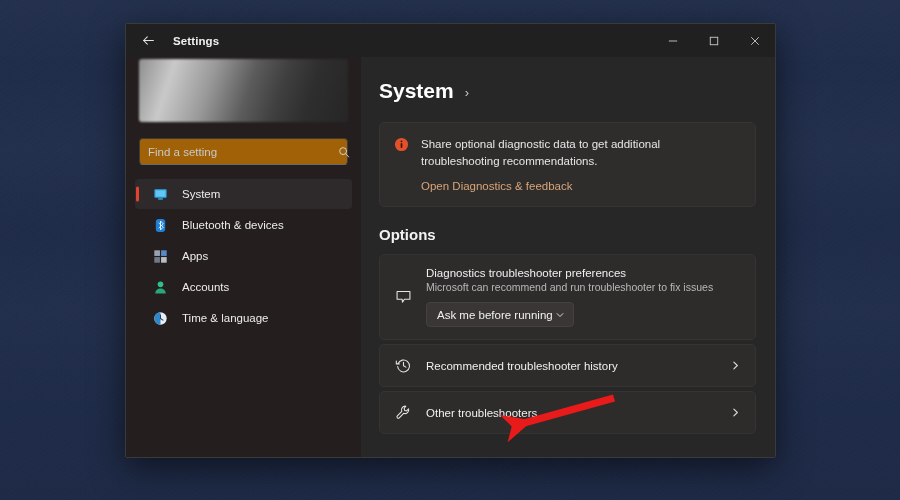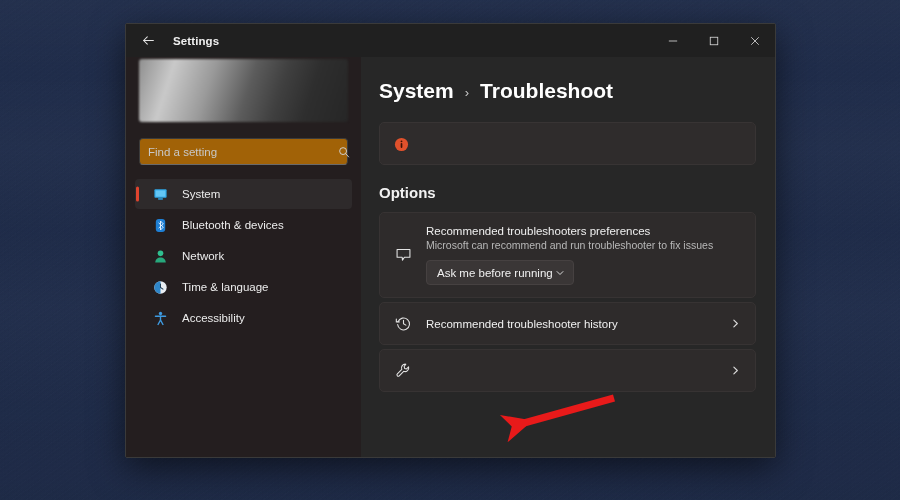--- a/index.html
+++ b/index.html
@@ -400,84 +400,89 @@
               <svg viewBox="0 0 16 16">
                   <rect x="3" y="1" width="10" height="14" rx="3.2" fill="#1e7fd4"></rect>
                   <path d="M8 3.2v9.6l3-3.1-5-4.5M8 3.2 11 6.3 6 10.8" stroke="#eaf4ff" stroke-width="1" fill="none" stroke-linejoin="round"></path>
                 </svg>
             </span>
             <span class="nav-label">Bluetooth &amp; devices</span>
           </div>
 
 
 
+          <div class="nav-item">
+            <span class="nav-icon">
+              <svg viewBox="0 0 16 16">
+                  <rect x="1.4" y="1.4" width="6" height="6" fill="#9aa3ad"></rect>
+                  <rect x="8.6" y="1.4" width="6" height="6" fill="#5b89c4"></rect>
+                  <rect x="1.4" y="8.6" width="6" height="6" fill="#6f7b87"></rect>
+                  <rect x="8.6" y="8.6" width="6" height="6" fill="#b6bec6"></rect>
+                </svg>
+            </span>
+            <span class="nav-label">Apps</span>
+          </div>
 
           <div class="nav-item">
             <span class="nav-icon">
               <svg viewBox="0 0 16 16">
                   <circle cx="8" cy="4.6" r="3" fill="#2fbf8f"></circle>
                   <path d="M2.4 14.4c0-3.1 2.5-5.3 5.6-5.3s5.6 2.2 5.6 5.3z" fill="#27a87c"></path>
                 </svg>
             </span>
-            <span class="nav-label">Network</span>
+            <span class="nav-label">Accounts</span>
           </div>
 
           <div class="nav-item">
             <span class="nav-icon">
               <svg viewBox="0 0 16 16">
                   <circle cx="8" cy="8" r="6.6" fill="#e9eef3"></circle>
                   <path d="M8 1.4a6.6 6.6 0 0 0 0 13.2z" fill="#2f86c8"></path>
                   <path d="M8 4.2V8l2.6 1.7" stroke="#1d3d57" stroke-width="1.1" fill="none" stroke-linecap="round"></path>
                 </svg>
             </span>
             <span class="nav-label">Time &amp; language</span>
           </div>
 
 
-          <div class="nav-item">
-            <span class="nav-icon">
-              <svg viewBox="0 0 16 16">
-                  <circle cx="8" cy="2.6" r="1.8" fill="#3e9ae0"></circle>
-                  <path d="M2.6 5.6h10.8M8 5.2v5M8 9.6l-2.6 4.8M8 9.6l2.6 4.8" stroke="#3e9ae0" stroke-width="1.5" fill="none" stroke-linecap="round"></path>
-                </svg>
-            </span>
-            <span class="nav-label">Accessibility</span>
-          </div>
 
         </div>
       </div>
 
       <div class="content">
 
         <div class="breadcrumb">
           <span class="crumb-parent">System</span>
           <span class="crumb-sep">›</span>
-          <span class="crumb-current">Troubleshoot</span>
         </div>
 
         <div class="banner">
           <div class="banner-icon">
             <svg viewBox="0 0 16 16">
                 <circle cx="8" cy="8" r="7" fill="#e0512c"></circle>
                 <circle cx="8" cy="4.6" r="1" fill="#3a1206"></circle>
                 <rect x="7.1" y="6.4" width="1.8" height="5.2" rx=".9" fill="#3a1206"></rect>
               </svg>
           </div>
+          <div class="banner-body">
+            <div class="banner-text">Share optional diagnostic data to get additional troubleshooting recommendations.</div>
+            <a class="banner-link" href="#">Open Diagnostics &amp; feedback</a>
+          </div>
         </div>
 
         <div class="section-title">Options</div>
 
         <div class="card pref">
           <div class="card-icon">
             <svg viewBox="0 0 18 18" fill="none" stroke="currentColor" stroke-width="1.15" stroke-linejoin="round">
               <path d="M2.2 2.6h13.6v8.3H10l-2.1 3-.3-3H2.2z"></path>
             </svg>
           </div>
           <div class="pref-body">
-            <div class="pref-title">Recommended troubleshooters preferences</div>
+            <div class="pref-title">Diagnostics troubleshooter preferences</div>
             <div class="pref-sub">Microsoft can recommend and run troubleshooter to fix issues</div>
             <div class="dropdown">
               <span class="dropdown-value">Ask me before running</span>
               <span class="dropdown-chevron">
                 <svg viewBox="0 0 12 12" fill="none" stroke="currentColor" stroke-width="1.2" stroke-linecap="round" stroke-linejoin="round">
                     <path d="M2.5 4.3 6 7.8l3.5-3.5"></path>
                   </svg>
               </span>
             </div>
           </div>
@@ -498,20 +503,21 @@
               </svg>
           </span>
         </div>
 
         <div class="card row">
           <div class="card-icon">
             <svg viewBox="0 0 18 18" fill="none" stroke="currentColor" stroke-width="1.15" stroke-linecap="round" stroke-linejoin="round">
               <path d="M11.4 2.3a4 4 0 0 0-4.2 5.6l-4.7 4.7a1.4 1.4 0 0 0 2 2l4.7-4.7a4 4 0 0 0 5.2-4.8l-2.2 2.2-2-.5-.5-2z"></path>
             </svg>
           </div>
+          <div class="row-label">Other troubleshooters</div>
           <span class="row-chevron">
             <svg viewBox="0 0 12 12" fill="none" stroke="currentColor" stroke-width="1.2" stroke-linecap="round" stroke-linejoin="round">
                 <path d="M4.2 2.2 8 6l-3.8 3.8"></path>
               </svg>
           </span>
         </div>
 
       </div>
     </div>
   </div>

